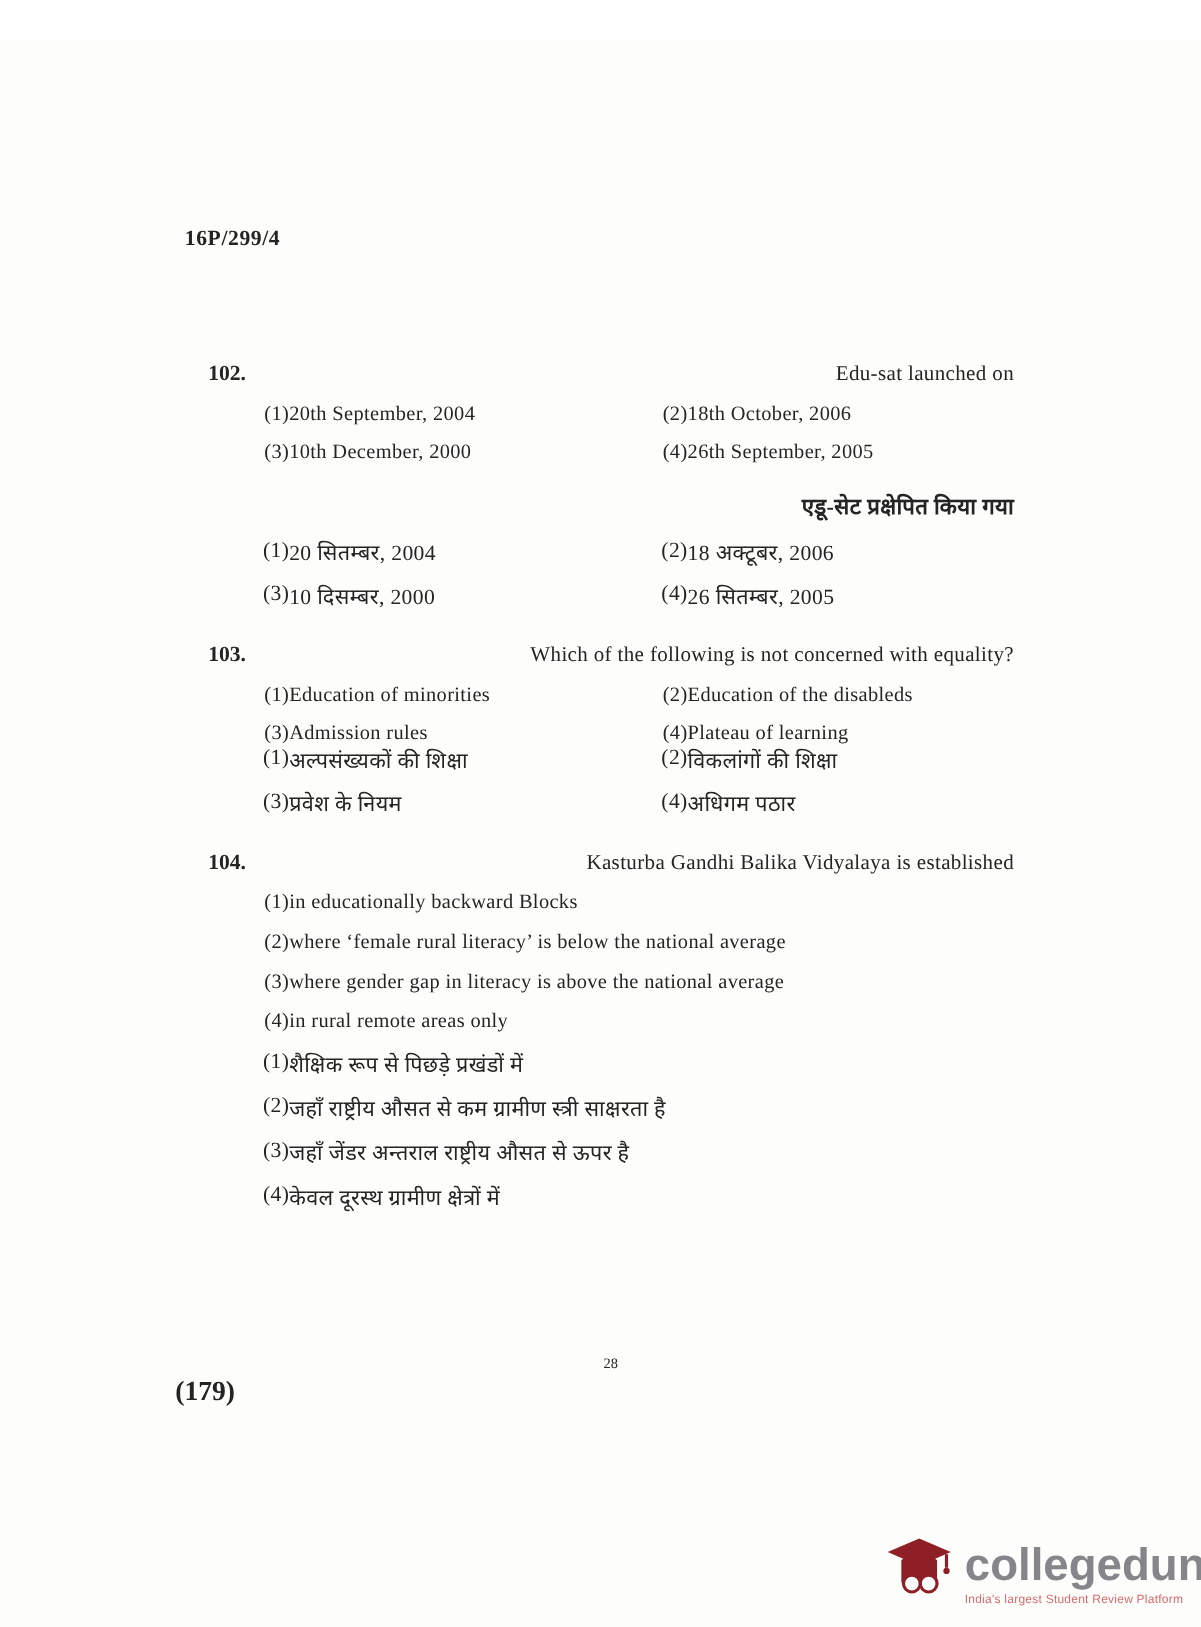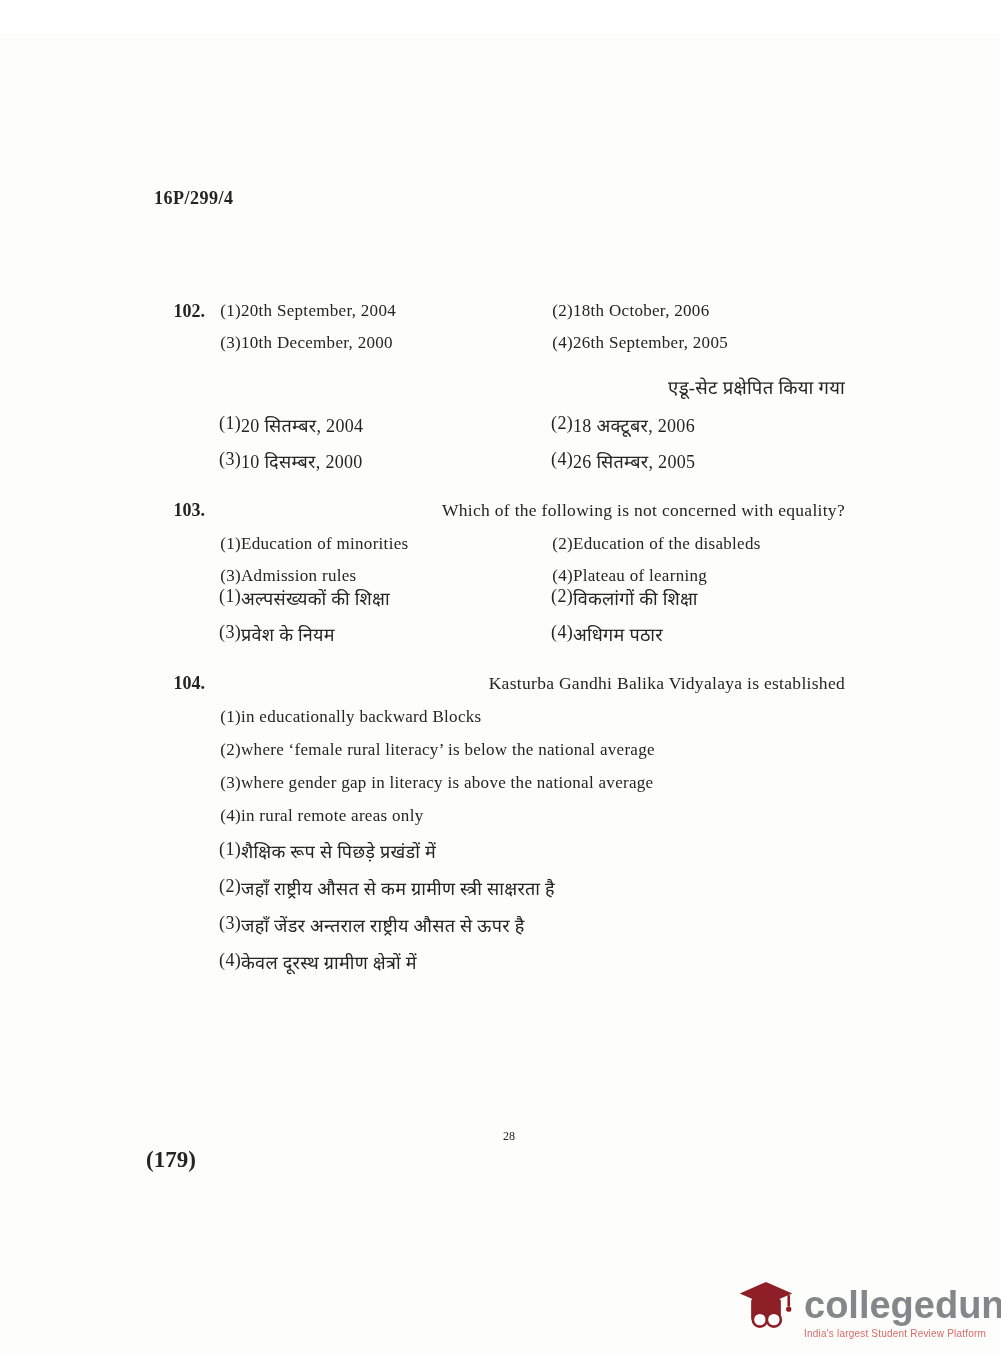--- a/index.html
+++ b/index.html
@@ -14,21 +14,21 @@
   }
   .header-code {
     position:absolute; left:154px; top:155px;
     font-size:18px; letter-spacing:0.5px; font-weight:600;
   }
   .content { position:absolute; left:145px; top:268px; width:700px;text-align:right; }
   .question { display:flex; margin-bottom:27px; }
   .qnum { width:60px; flex-shrink:0; font-weight:bold; font-size:18px; }
   .qbody { flex:1; }
   .qtext { font-size:17.5px; margin-bottom:13px; letter-spacing:0.3px; }
-  .qtext.hindi { font-size:18.5px; margin-top:21px; margin-bottom:14px; }
+  .qtext.hindi { font-size:18.5px; margin-top:21px; margin-bottom:14px;font-weight:bold; }
   .opts-2col { display:grid; grid-template-columns:332px 1fr; row-gap:12px; }
   .opts-1col .opt { margin-bottom:13px; }
   .opt { display:flex; font-size:17px; letter-spacing:0.3px; }
   .opt .olabel { width:36px; flex-shrink:0; }
   .opt.hindi { font-size:18px; }
   .page-number { position:absolute; left:503px; top:1096px; font-size:12px; }
   .footer-code { position:absolute; left:146px; top:1114px; font-size:23px; font-weight:bold; }
   .logo {
     position:absolute; left:738px; top:1246px;
     display:flex; align-items:center; gap:10px;
@@ -43,20 +43,21 @@
 
 <div class="page">
 
   <div class="header-code">16P/299/4</div>
 
   <div class="content">
 
     <section class="question">
       <div class="qnum">102.</div>
       <div class="qbody">
+        <div class="qtext">Edu-sat launched on</div>
         <div class="opts-2col">
           <div class="opt">
               <span class="olabel">(1)</span>
               <span class="otext">20th September, 2004</span>
             </div>
           <div class="opt">
               <span class="olabel">(2)</span>
               <span class="otext">18th October, 2006</span>
             </div>
           <div class="opt">

